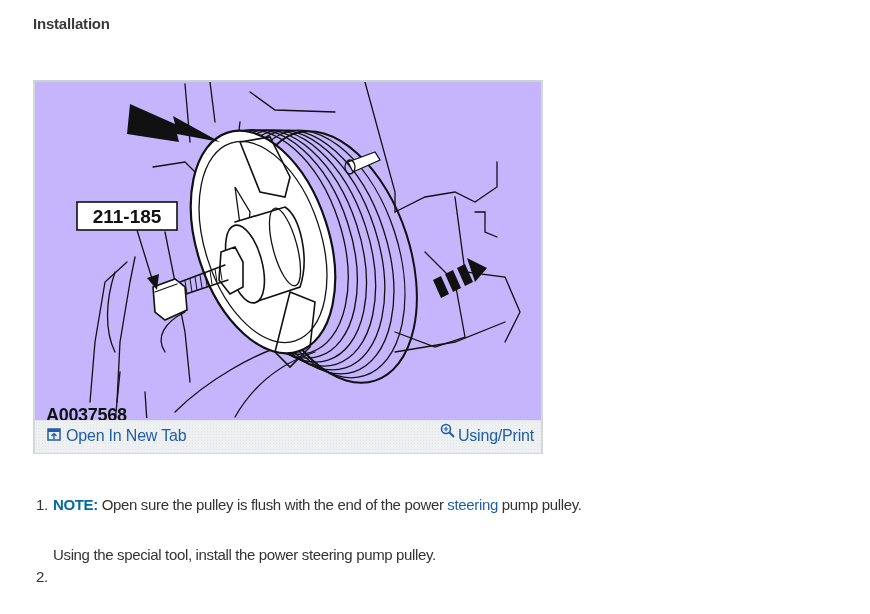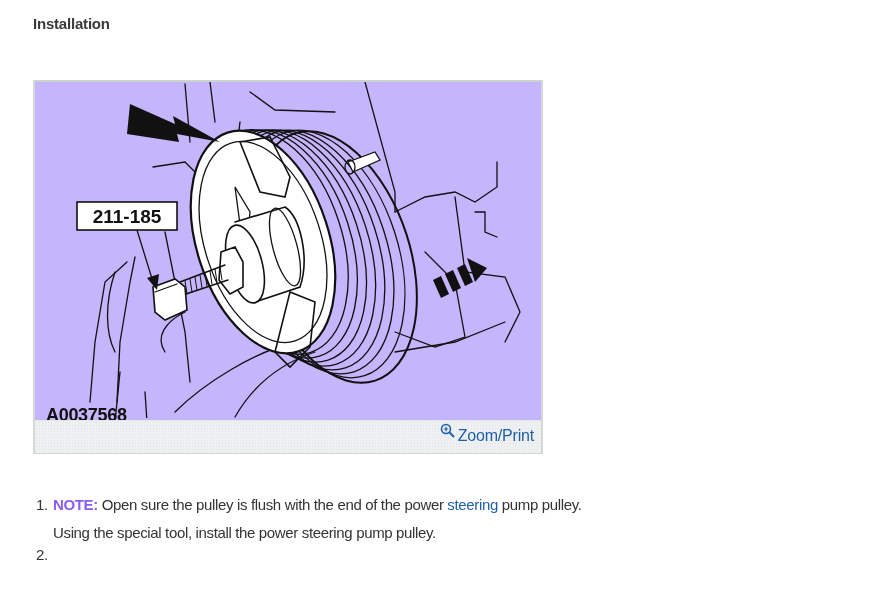--- a/index.html
+++ b/index.html
@@ -99,29 +99,29 @@
       padding-left: 20px;
       line-height: 22px;
     }
     .step .num {
       position: absolute;
       left: 3px;
       top: 0;
     }
     .step .note-label {
       font-weight: bold;
-      color: #8b5cf6;
+      color: #0369a1;
     }
     .step .link {
       color: #1f5fa8;
       text-decoration: none;
       cursor: pointer;
     }
     .step .sub {
-      margin-top: 6px;
+      margin-top: 28px;
       display: block;
     }
   </style>
 </head>
 <body>
 
 <div class="page">
 
   <div class="section-title">Installation</div>
 
@@ -197,29 +197,39 @@
           <path d="M410 192 L418 188 L426 206 L418 210 Z"></path>
           <path d="M422 186 L430 182 L438 200 L430 204 Z"></path>
           <path d="M432 176 L452 186 L440 200 Z"></path>
         </g>
       </svg>
     </div>
 
     <div class="figure-id">A0037568</div>
 
     <div class="figure-footer">
+      <a class="footer-link left">
+        <span class="icon">
+          <svg width="14" height="13" viewBox="0 0 14 13">
+            <rect x="1" y="1" width="12" height="11" fill="none" stroke="#1f5fa8" stroke-width="1.5"></rect>
+            <rect x="1" y="1" width="12" height="3" fill="#1f5fa8"></rect>
+            <path d="M7 11 L7 6 M4.5 8 L7 5.5 L9.5 8" fill="none" stroke="#1f5fa8" stroke-width="1.4"></path>
+          </svg>
+        </span>
+        <span>Open In New Tab</span>
+      </a>
       <a class="footer-link right">
         <span class="icon" style="margin-right:2px;margin-top:-6px;">
           <svg width="16" height="16" viewBox="0 0 16 16">
             <circle cx="6" cy="6" r="4.5" fill="none" stroke="#1f5fa8" stroke-width="1.6"></circle>
             <path d="M6 3.8 L6 8.2 M3.8 6 L8.2 6" stroke="#1f5fa8" stroke-width="1.2"></path>
             <path d="M9.3 9.3 L14 14" stroke="#1f5fa8" stroke-width="2"></path>
           </svg>
         </span>
-        <span>Zoom/Print</span>
+        <span>Using/Print</span>
       </a>
     </div>
   </div>
 
   <div class="steps">
     <div class="step">
       <span class="num">1.</span>
       <span><span class="note-label">NOTE:</span><span> Open sure the pulley is flush with the end of the power </span><a class="link">steering</a><span> pump pulley.</span></span>
       <span class="sub">Using the special tool, install the power steering pump pulley.</span>
     </div>

